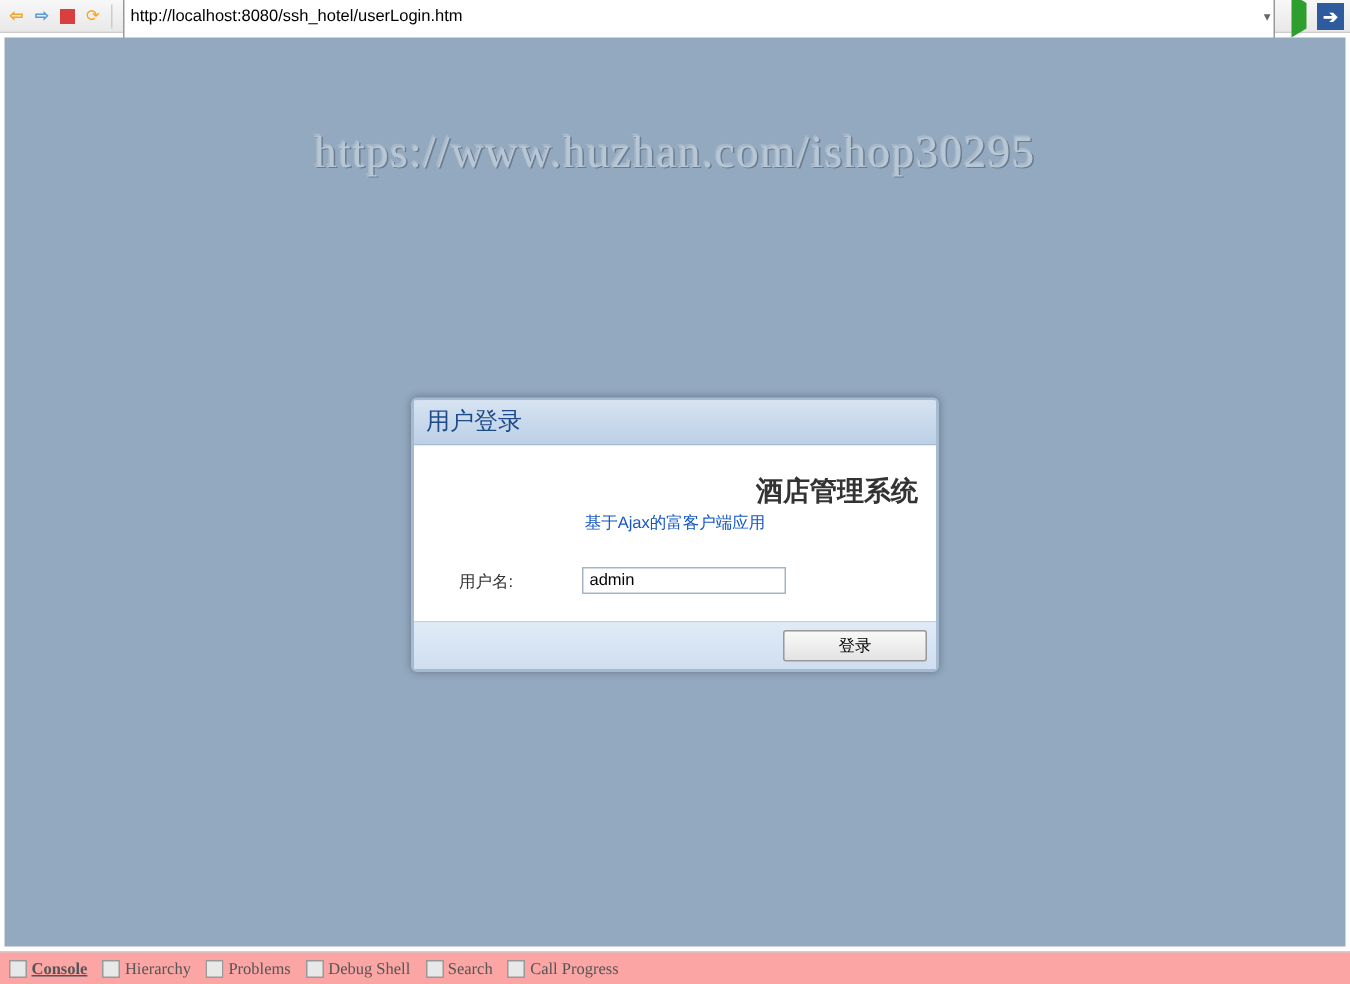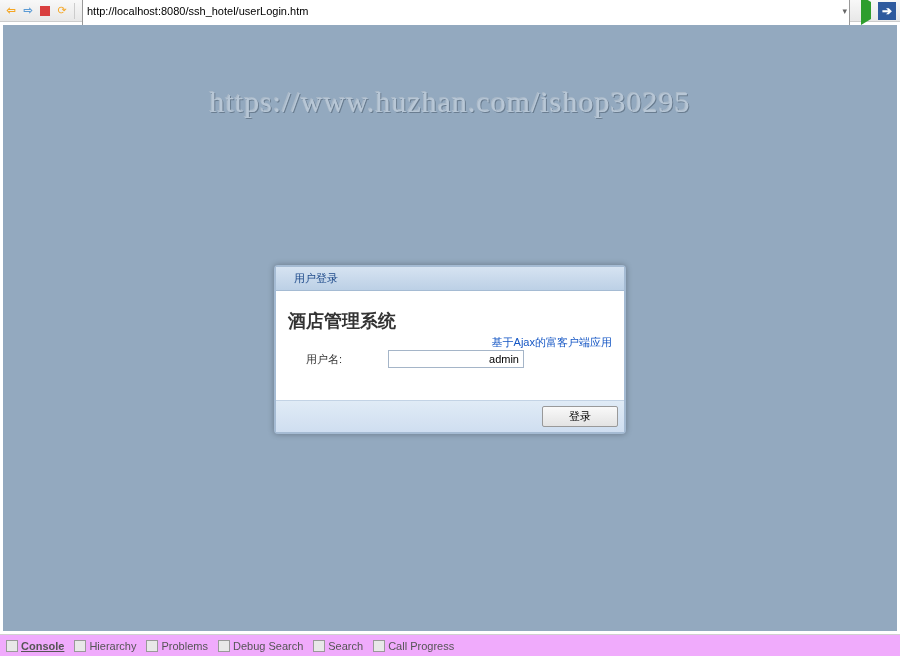--- a/index.html
+++ b/index.html
@@ -78,86 +78,87 @@
       left: 50%;
       transform: translateX(-50%);
       width: 352px;
       background: #fff;
       border: 2px solid #a5bbd3;
       border-radius: 4px;
       box-shadow: 0 0 6px rgba(0,0,0,0.3);
     }
     .panel-header {
       background: linear-gradient(to bottom, #d6e3f1, #bcd0e6);
-      font-size: 11px;
+      font-size: 16px;
       color: #1e4a8a;
-      padding: 4px 18px;
+      padding: 4px 8px;
       border-bottom: 1px solid #a5bbd3;
     }
     .panel-body {
       background: #fff;
       padding: 18px 12px 10px 12px;
     }
     .sys-title {
-      text-align: left;
+      text-align: right;
       font-size: 18px;
       font-weight: bold;
       color: #333;
     }
     .sys-subtitle {
-      text-align: right;
+      text-align: center;
       font-size: 11px;
       color: #1456c4;
       margin-top: 2px;
+      margin-bottom: 22px;
     }
     .form-row {
       display: flex;
       align-items: center;
-      margin-bottom: 22px;
+      margin-bottom: 8px;
       padding-left: 18px;
     }
     .form-label {
       width: 82px;
       font-size: 11px;
       color: #333;
     }
     .form-input {
       width: 136px;
       height: 18px;
       border: 1px solid #a5b5c8;
       font-size: 11px;
       padding: 0 4px;
       background: #fff;
-      text-align: right;
     }
     .panel-footer {
       background: linear-gradient(to bottom, #e0ebf6, #cfdef0);
       border-top: 1px solid #c3d3e5;
       padding: 5px 6px;
       text-align: right;
     }
     .login-btn {
       background: linear-gradient(to bottom, #f9f9f9, #e3e3e3);
       border: 1px solid #999;
       border-radius: 2px;
       font-size: 11px;
-      padding: 2px 26px;
+      padding: 2px 36px;
       cursor: pointer;
     }
     
     .bottom-status {
       height: 22px;
-      background: #f0abfc;
+      background: #fca5a5;
       border-top: 1px solid #d0d0d0;
       display: flex;
       align-items: center;
       padding: 0 6px;
       gap: 10px;
       font-size: 11px;
       color: #555;
+      font-family: Liberation Serif, serif;
     }
     .status-tab { display: inline-flex; align-items: center; gap: 3px; }
     .status-icon { width: 12px; height: 12px; border: 1px solid #999; display: inline-block; background: #e8e8e8; }
     .status-tab.active { font-weight: bold; text-decoration: underline; }
   </style>
 </head>
 <body>
 
 <div class="toolbar">
   <span class="tb-icon arrow-left">⇦</span>
@@ -207,21 +208,21 @@
   <span class="status-tab">
     <span class="status-icon"></span>
     <span>Hierarchy</span>
   </span>
   <span class="status-tab">
     <span class="status-icon"></span>
     <span>Problems</span>
   </span>
   <span class="status-tab">
     <span class="status-icon"></span>
-    <span>Debug Search</span>
+    <span>Debug Shell</span>
   </span>
   <span class="status-tab">
     <span class="status-icon"></span>
     <span>Search</span>
   </span>
   <span class="status-tab">
     <span class="status-icon"></span>
     <span>Call Progress</span>
   </span>
 </div>

